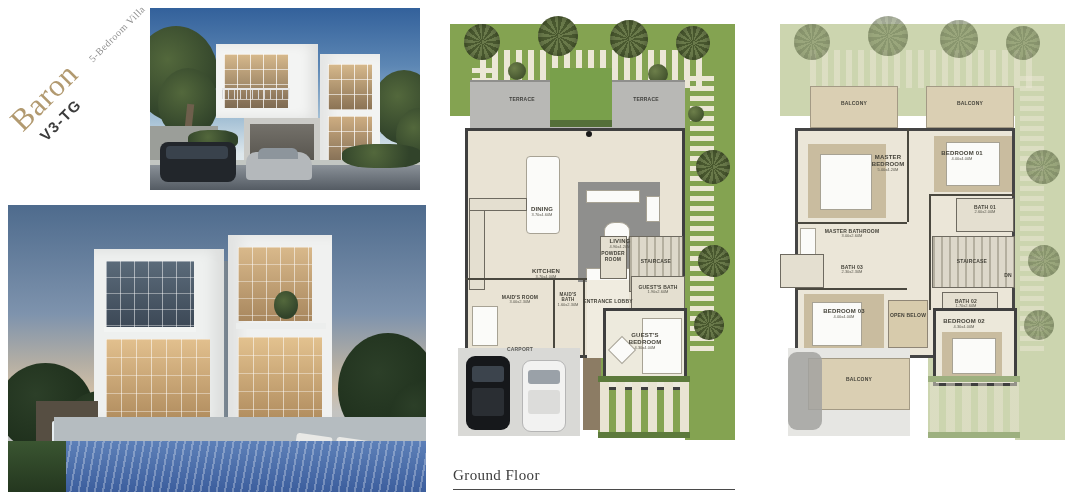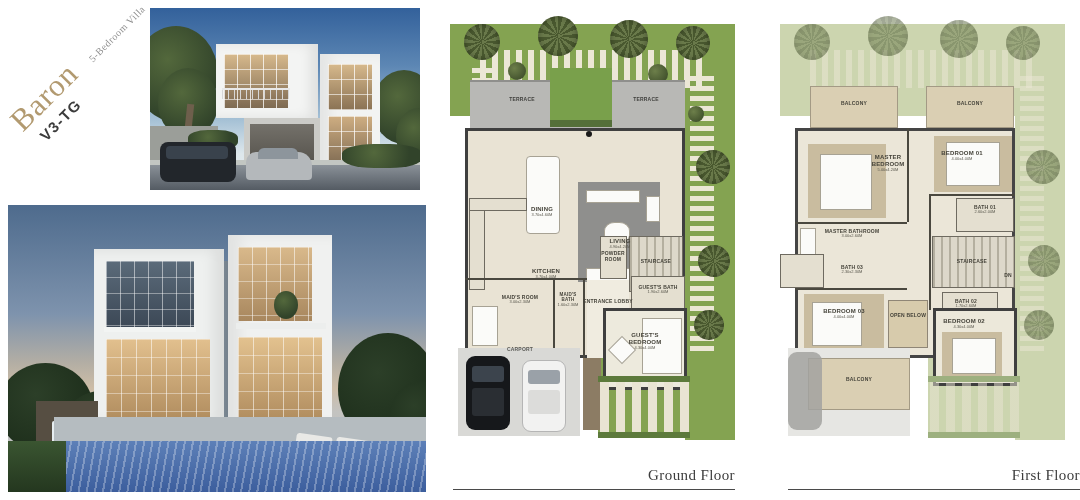--- a/index.html
+++ b/index.html
@@ -40,21 +40,21 @@
   .rug-tan{background:#c9bc9f;}
   .bedw{background:#fbfbf9;border:1px solid #a7a294;box-sizing:border-box;}
   .box{background:#e4dfd0;border:1px solid #6e6a60;box-sizing:border-box;}
   .stairs{background:#ddd8ca;border:1px solid #6e6a60;background-image:repeating-linear-gradient(90deg,#b4af9f 0 2px,rgba(0,0,0,0) 2px 8px);box-sizing:border-box;}
   .balc{background:#dacfb3;border:1px solid #a39a85;box-sizing:border-box;}
 
   .rl{position:absolute;font-size:6px;font-weight:bold;color:#45433a;text-align:center;line-height:1.2;letter-spacing:.2px;}
   .rl.sm{font-size:5px;}
   .rl .dim{display:block;font-weight:normal;font-size:4px;color:#5a584e;letter-spacing:0;}
 
-  .caption{position:absolute;text-align:right;font-family:"Liberation Serif",serif;font-size:15px;color:#3d3d3d;
+  .caption{position:absolute;text-align:left;font-family:"Liberation Serif",serif;font-size:15px;color:#3d3d3d;
            border-bottom:1px solid #4a4a4a;padding-bottom:5px;letter-spacing:.4px;}
 </style>
 </head>
 <body>
 
 <div class="canvas">
 
   <div class="brand">
     <div>
       <span class="brand-name">Baron</span>
@@ -246,15 +246,14 @@
     <div class="abs" style="left:8px;top:338px;width:122px;height:88px;background:#e6e6e3;"></div>
     <div class="abs balc" style="left:28px;top:348px;width:102px;height:52px;"></div>
     <div class="rl sm" style="left:49px;top:366px;width:60px;"><span>BALCONY</span></div>
     <div class="abs" style="left:8px;top:342px;width:34px;height:78px;background:#a2a2a0;border-radius:9px;opacity:.85;"></div>
     <div class="abs stones fade" style="left:150px;top:372px;width:90px;height:50px;"></div>
     <div class="abs" style="left:148px;top:366px;width:92px;height:6px;background:#9db07f;"></div>
     <div class="abs" style="left:148px;top:422px;width:92px;height:6px;background:#9db07f;"></div>
   </div>
 
   <div class="caption" style="left:453px;top:467px;width:282px;"><span>Ground Floor</span></div>
-  <div class="caption" style="left:788px;top:467px;width:292px;"><span>First Floor</span></div>
 
 </div>
 
 </body></html>

